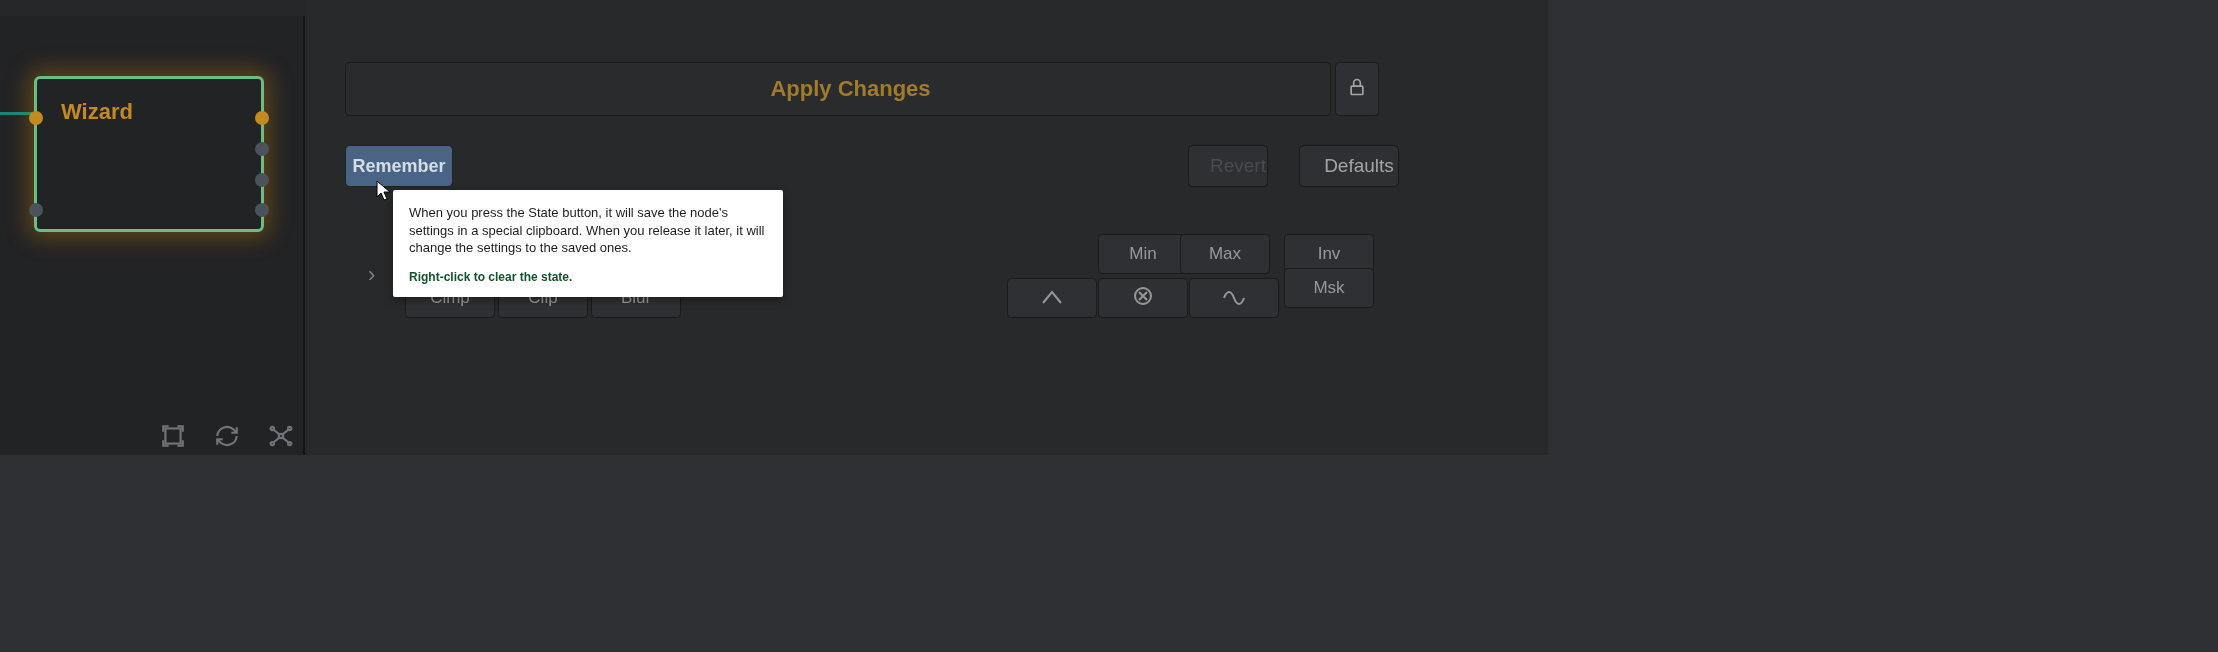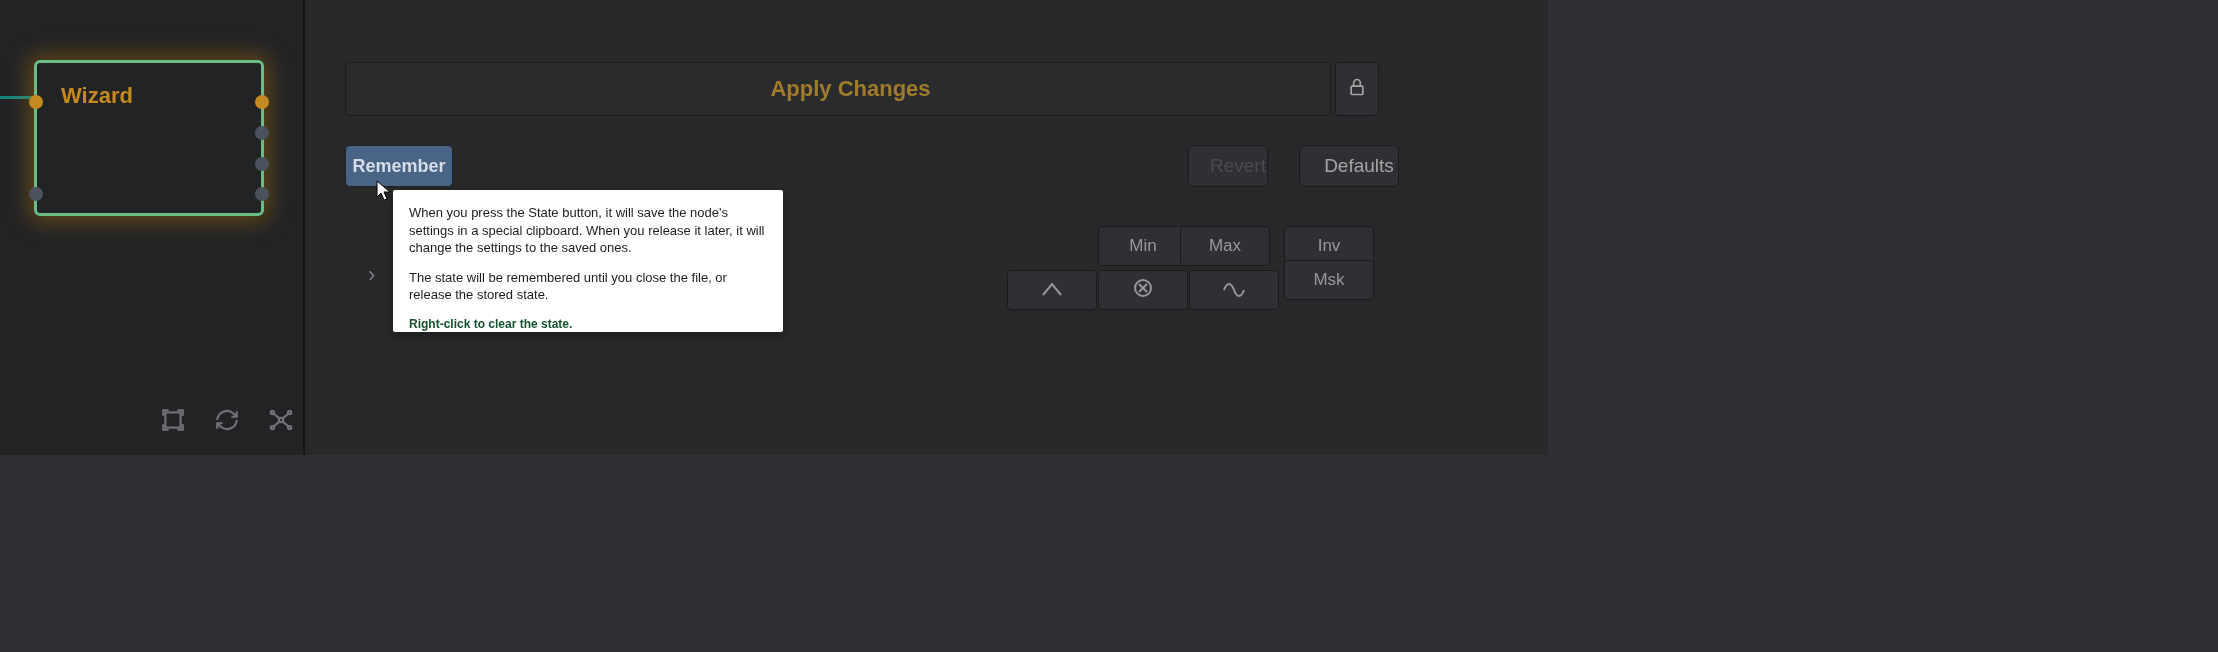--- a/index.html
+++ b/index.html
@@ -17,21 +17,21 @@
     position: absolute;
     inset: 0;
     background: rgba(0,0,0,0.18);
     pointer-events: none;
     z-index: 5;
   }
 
   
   .left-panel {
     position: absolute;
-    left: 0; top: 0;
+    left: 0; top: 16px;
     width: 305px; height: 455px;
     background: #2a2b2e;
     border-right: 2px solid #1a1a1c;
   }
   .node {
     position: absolute;
     left: 34px; top: 60px;
     width: 230px; height: 156px;
     border: 3px solid #7fe8a3;
     border-radius: 6px;
@@ -131,20 +131,21 @@
 
   .btn {
     position: absolute;
     height: 40px;
     background: #3a3b3f;
     border: 1px solid #222;
     border-radius: 4px;
     display: flex; align-items: center; justify-content: center;
     color: #b8b9bb;
     font-size: 17px;
+    margin-top: 8px;
   }
   
   .r1c1 { left: 791px;  top: 226px; width: 90px; }
   .r1c2 { left: 873px;  top: 226px; width: 90px; }
   .r1c3 { left: 977px;  top: 226px; width: 90px; }
   
   .r2c1 { left: 98px;   top: 270px; width: 90px; }
   .r2c2 { left: 191px;  top: 270px; width: 90px; }
   .r2c3 { left: 284px;  top: 270px; width: 90px; }
   .r2c4 { left: 700px;  top: 270px; width: 90px; }
@@ -154,21 +155,21 @@
 
   .icon-glyph { font-size: 20px; color: #b8b9bb; }
 
   
   .tooltip {
     position: absolute;
     left: 393px; top: 190px;
     width: 390px;
     background: #fff;
     color: #1d1d1d;
-    padding: 14px 16px 0;
+    padding: 14px 16px 12px;
     font-size: 13px;
     line-height: 1.35;
     border-radius: 2px;
     box-shadow: 0 3px 8px rgba(0,0,0,0.35);
     z-index: 10;
   }
   .tooltip p + p { margin-top: 12px; }
   .tooltip .hint { color: #14532d; font-weight: 600; margin-top: 12px; font-size: 12px; }
 
   .cursor {
@@ -286,19 +287,18 @@
   </div>
   <div class="btn r2c7">
       <span>Msk</span>
     </div>
 </div>
 
 <div class="overlay-dim"></div>
 
 <div class="tooltip">
   <p>When you press the State button, it will save the node's settings in a special clipboard. When you release it later, it will change the settings to the saved ones.</p>
-  <p>The state will be remembered until you close the file, or release the stored state.</p>
   <p class="hint">Right-click to clear the state.</p>
 </div>
 
 <svg class="cursor" width="16" height="22" viewBox="0 0 16 22">
   <path d="M1 1l0 16 4-4 3 7 3-1-3-7 6 0z" fill="#fff" stroke="#000" stroke-width="1"></path>
 </svg>
 
 </body></html>

